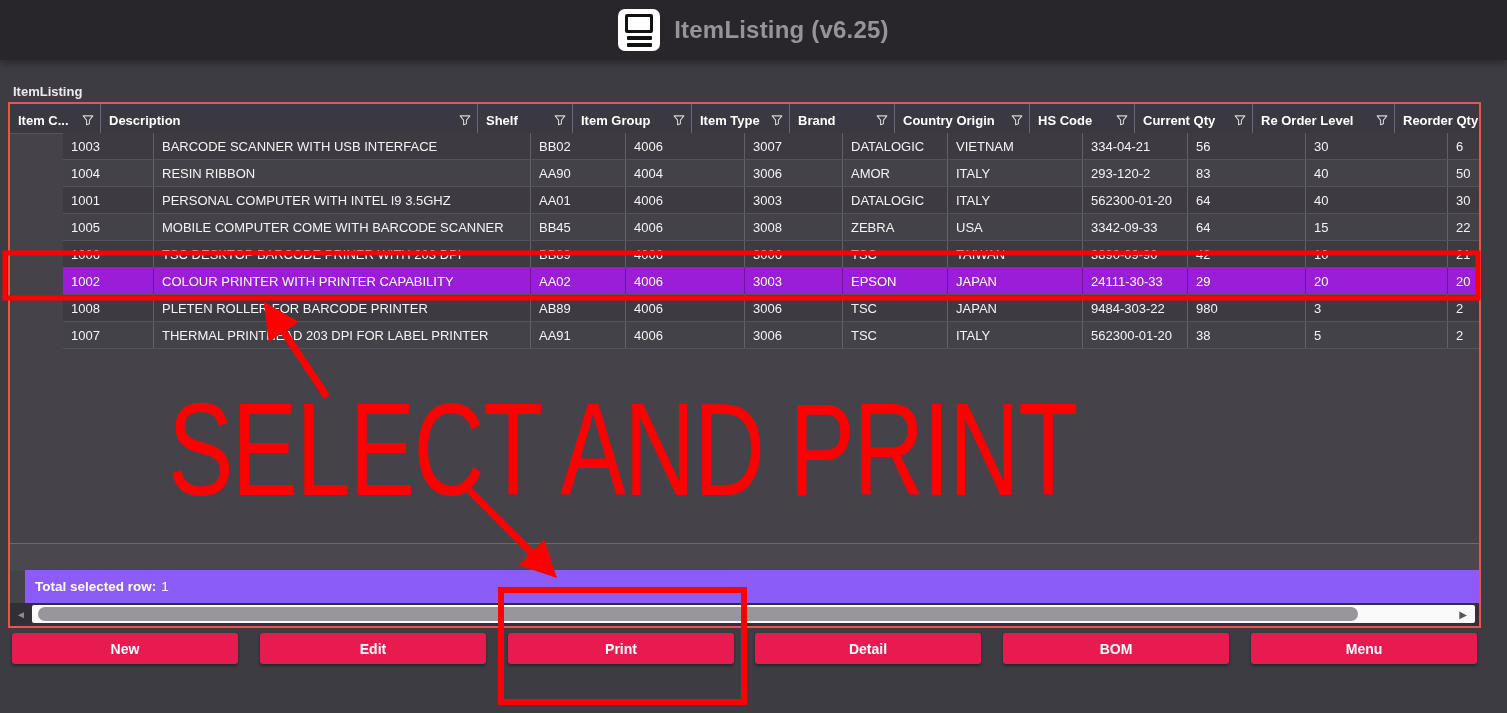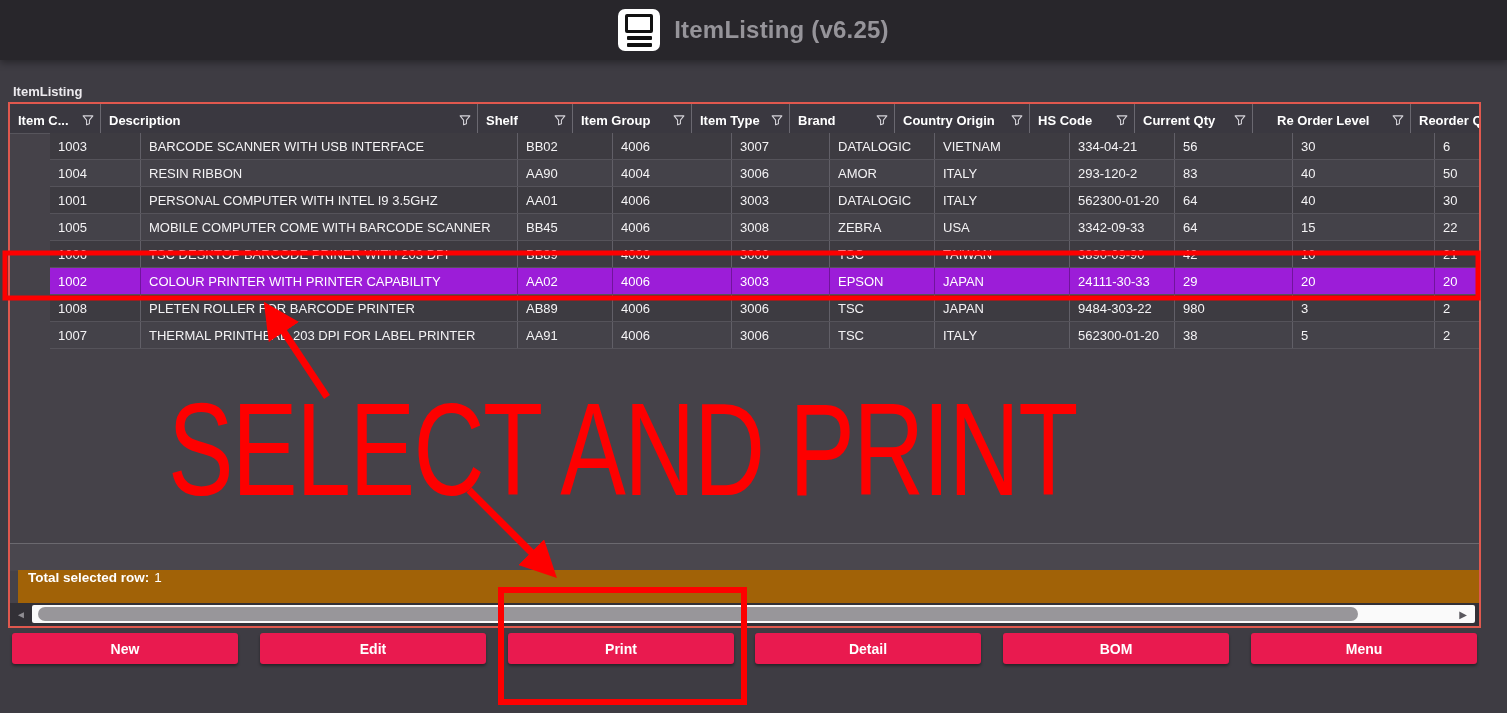--- a/index.html
+++ b/index.html
@@ -33,37 +33,37 @@
     background:#454249;
   }
   .gheader{position:absolute;left:0;top:0;right:0;height:29px;background:#3a3840;display:flex;border-bottom:1px solid #57555c;}
   .hcell{
     box-sizing:border-box;height:29px;display:flex;align-items:center;justify-content:space-between;
     padding:3px 6px 0 8px;border-right:1px solid #6a6870;
     color:#ffffff;font-size:13px;font-weight:bold;white-space:nowrap;overflow:hidden;
   }
   .hcell:last-child{border-right:none;flex:1;}
   .funnel{display:flex;align-items:center;margin-left:4px;flex:0 0 auto;}
-  .gbody{position:absolute;left:0;top:29px;right:0;padding-left:40px;}
+  .gbody{position:absolute;left:13px;top:29px;right:0;padding-left:40px;}
   .trow{display:flex;height:26px;border-bottom:1px solid #55535a;}
   .trow.alt{background:#444249;}
   .trow.base{background:#3d3b41;}
   .trow.selected{background:var(--selected-row,#9c1dd8);}
   .tcell{
     box-sizing:border-box;height:26px;display:flex;align-items:center;
     padding:0 4px 0 8px;border-right:1px solid #615f67;
     color:#f4f3f5;font-size:13px;white-space:nowrap;overflow:hidden;
   }
   .trow.selected .tcell{border-right-color:rgba(0,0,0,.28);color:#ffffff;}
   .tcell:last-child{border-right:none;flex:1;}
 
   .gfooter-strip{position:absolute;left:0;right:0;top:439px;height:27px;background:#4a474e;border-top:1px solid #6b696f;}
   .gstatus{
-    position:absolute;left:8px;right:0;top:466px;height:33px;background:#a16207;
-    display:flex;padding-left:10px;color:#fff;font-size:13.5px;
+    position:absolute;left:15px;right:0;top:466px;height:33px;background:#8b5cf6;
+    display:flex;align-items:center;padding-left:10px;color:#fff;font-size:13.5px;
   }
   .gstatus .lab{font-weight:bold;margin-right:5px;}
 
   
   .hscroll{position:absolute;left:0;right:0;top:499px;height:23px;background:#323036;}
   .hs-left{position:absolute;left:6px;top:5px;font-size:10px;color:#8f8d93;line-height:13px;}
   .hs-track{position:absolute;left:22px;right:4px;top:2px;height:18px;background:#fafafa;border-radius:2px;}
   .hs-thumb{position:absolute;left:6px;top:2px;width:1320px;height:14px;background:#98969a;border-radius:7px;}
   .hs-right{position:absolute;right:8px;top:3px;font-size:10px;color:#59575d;line-height:13px;}
 
@@ -163,21 +163,21 @@
         </span>
       </div>
       <div class="hcell" style="width: 118px;">
         <span>Current Qty</span>
         <span class="funnel">
           <svg width="12" height="12" viewBox="0 0 16 16" fill="none">
             <path d="M1.5 2.5h13l-4.6 5.6v4.9l-3.8 1.4V8.1z" stroke="#d6d4da" stroke-width="1.4" stroke-linejoin="round"></path>
           </svg>
         </span>
       </div>
-      <div class="hcell" style="width: 142px; margin-left: 16px;">
+      <div class="hcell" style="width: 142px;">
         <span>Re Order Level</span>
         <span class="funnel">
           <svg width="12" height="12" viewBox="0 0 16 16" fill="none">
             <path d="M1.5 2.5h13l-4.6 5.6v4.9l-3.8 1.4V8.1z" stroke="#d6d4da" stroke-width="1.4" stroke-linejoin="round"></path>
           </svg>
         </span>
       </div>
       <div class="hcell">
         <span>Reorder Qty</span>
       </div>

